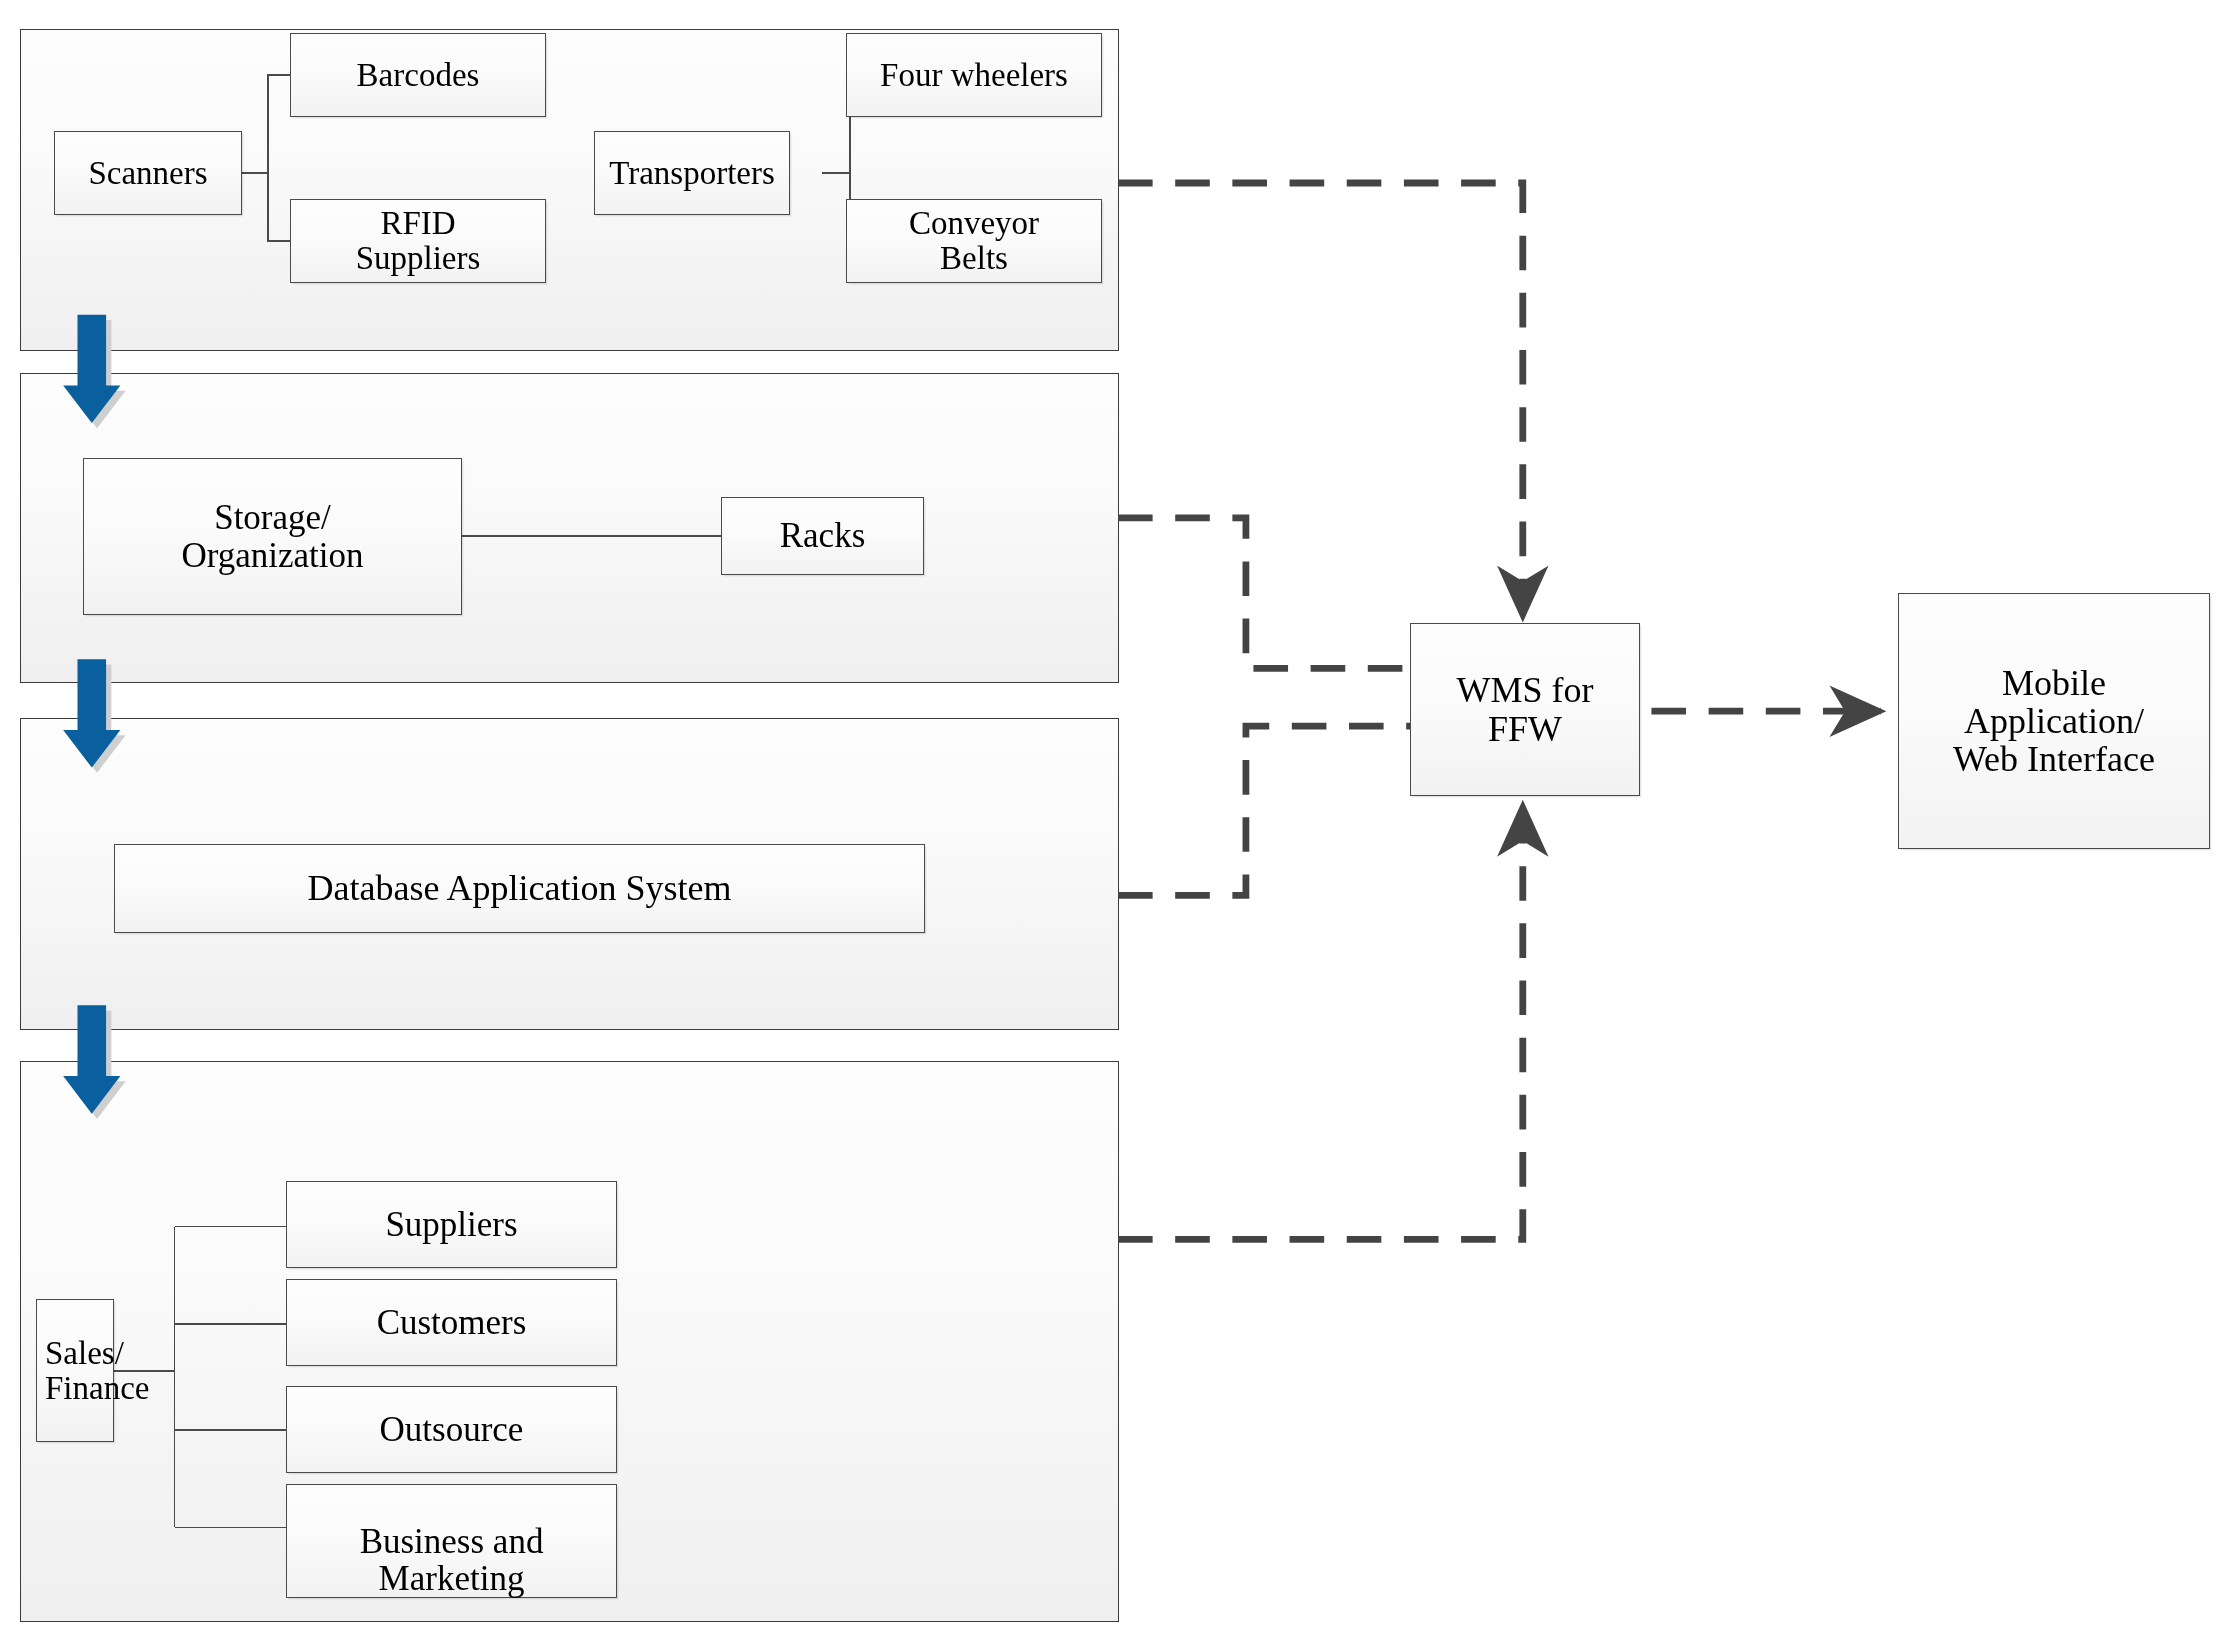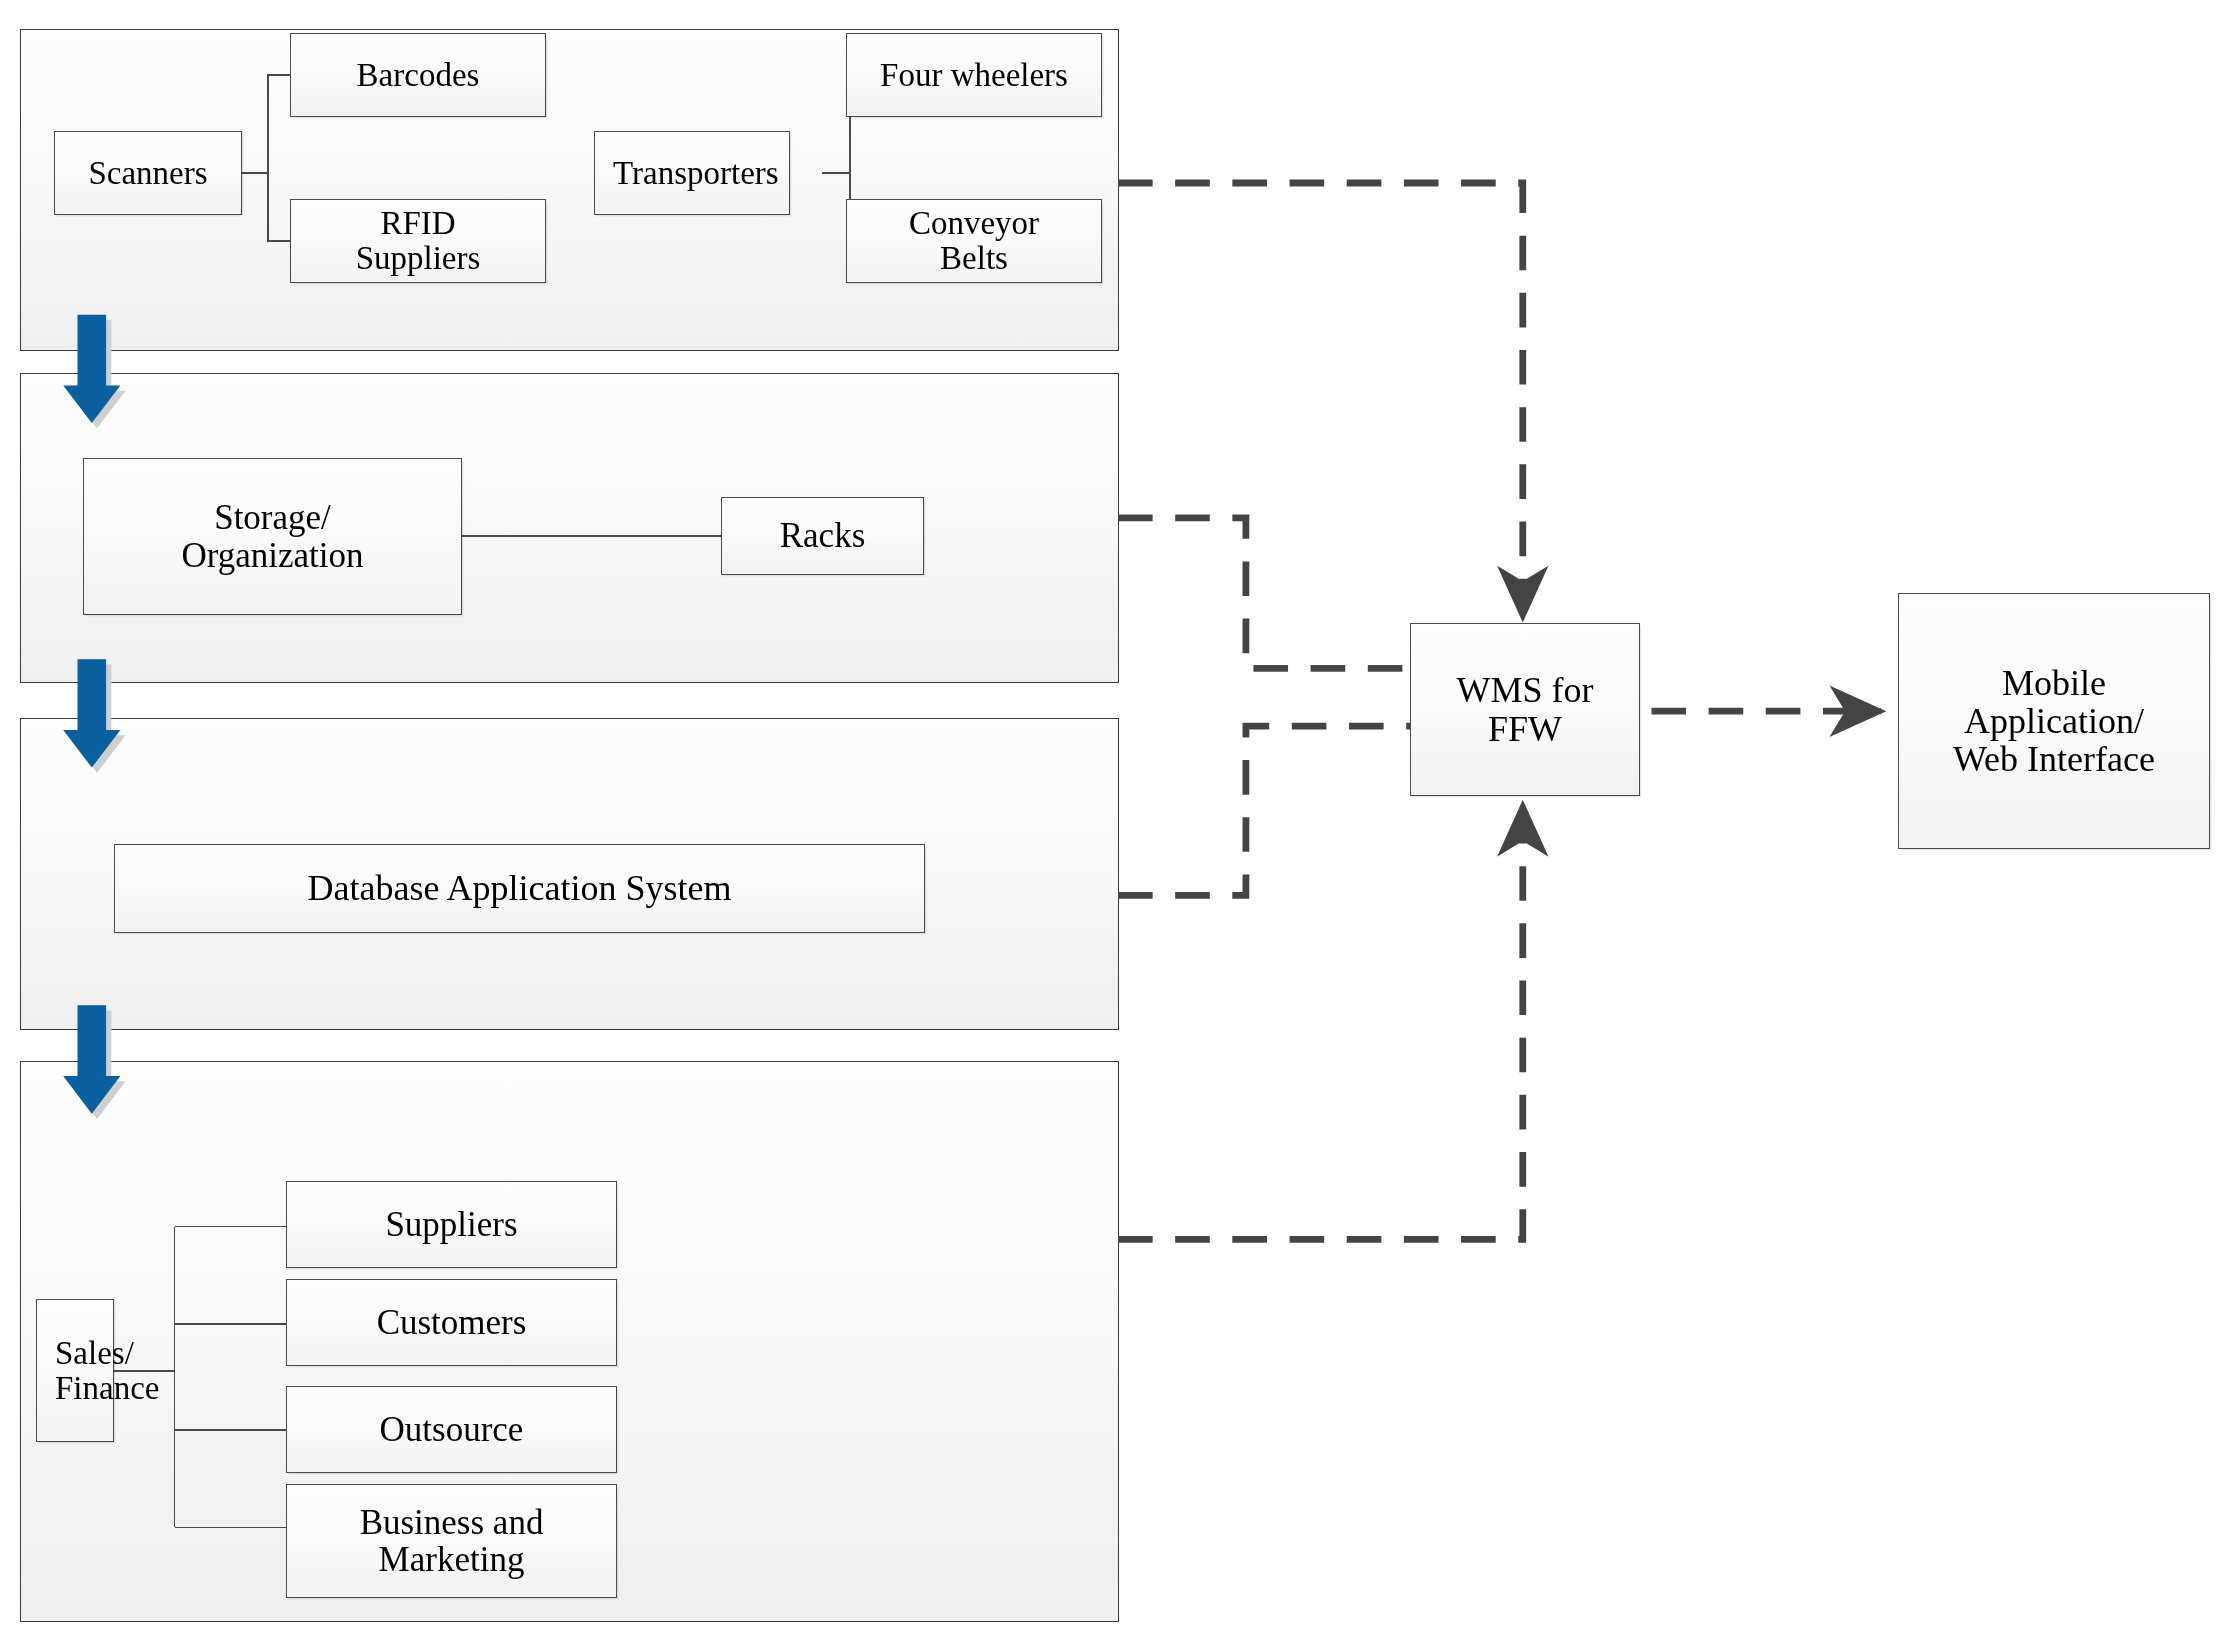--- a/index.html
+++ b/index.html
@@ -19,21 +19,21 @@
   
   .node{
     position:absolute;
     border:1.5px solid #4a4a4a;
     background:linear-gradient(to bottom,#fdfdfd 0%,#fbfbfb 45%,#f2f2f2 100%);
     box-sizing:border-box;
     display:flex;align-items:center;justify-content:center;
     text-align:center;
     line-height:1.06;
     box-shadow:2.3px 2.3px 1.5px rgba(0,0,0,0.10);
-    padding:0 18px;
+    padding:0 8px;
   }
   .node span{display:block;width:100%;}
 
   
   #wires{position:absolute;left:0;top:0;width:2227px;height:1645px;pointer-events:none;}
 </style>
 </head>
 <body>
 
 <div id="diagram">
@@ -153,21 +153,21 @@
   </div>
 
   <div class="node" style="left:286px; top:1181px; width:331px; height:87px; font-size:35px;">
     <span>Suppliers</span>
   </div>
 
   <div class="node" style="left:286px; top:1386px; width:331px; height:87px; font-size:35px;">
     <span>Outsource</span>
   </div>
 
-  <div class="node" style="left:286px; top:1484px; width:331px; height:114px; font-size:35px;">
+  <div class="node" style="left:286px; top:1484px; width:331px; height:114px; font-size:35px;align-items:flex-end;">
     <span style="white-space:pre-line;">Business and
 Marketing</span>
   </div>
 
   <div class="node" style="left:1410px; top:623px; width:230px; height:173px; font-size:36px;">
     <span style="white-space:pre-line;">WMS for
 FFW</span>
   </div>
 
   <div class="node" style="left:1898px; top:593px; width:312px; height:256px; font-size:36px;">

